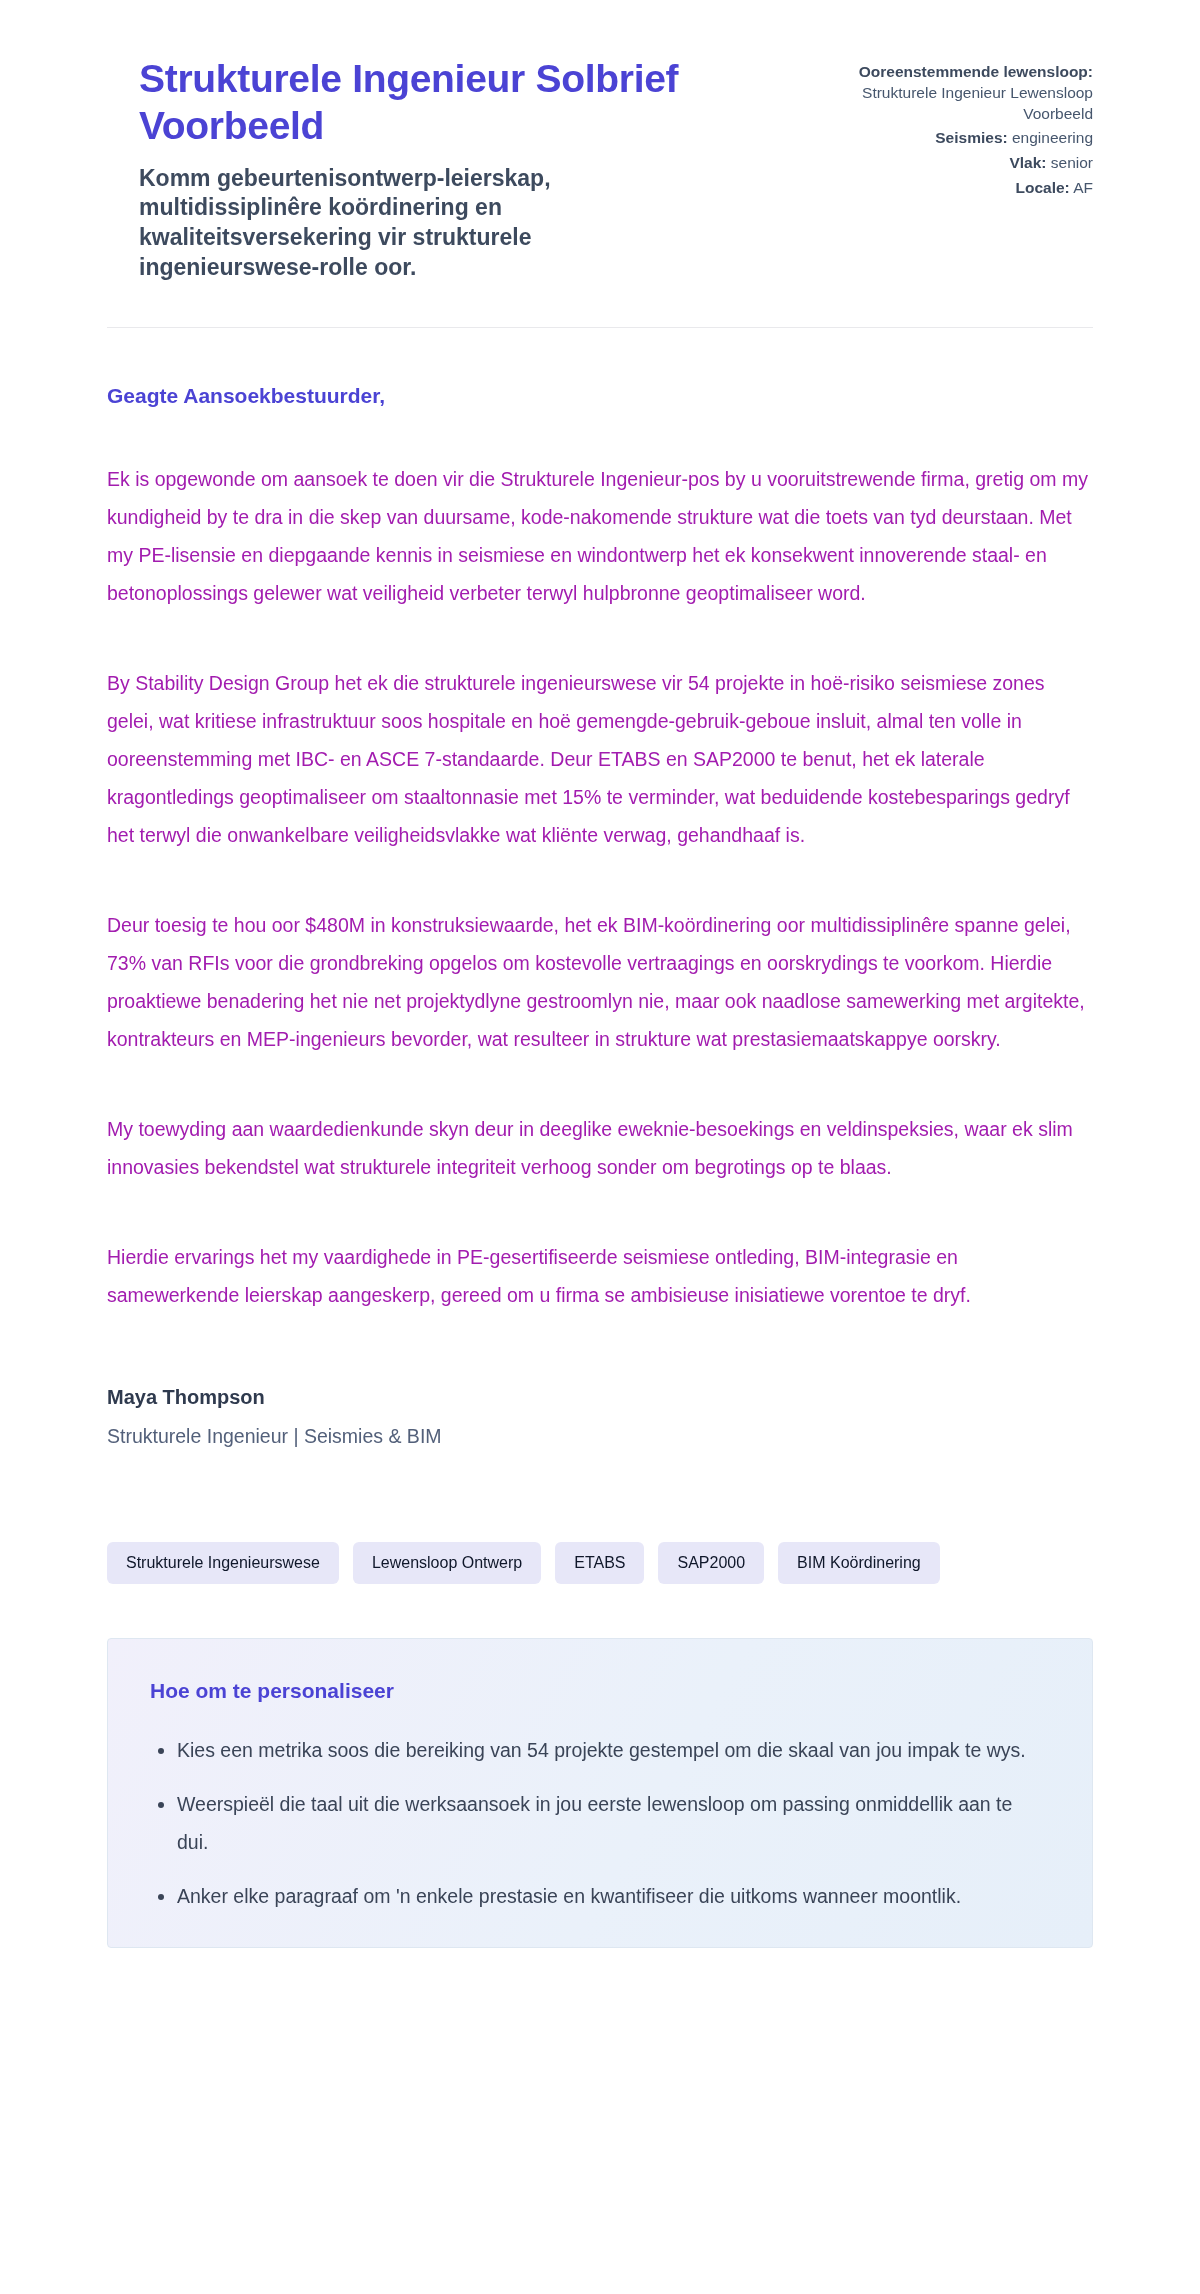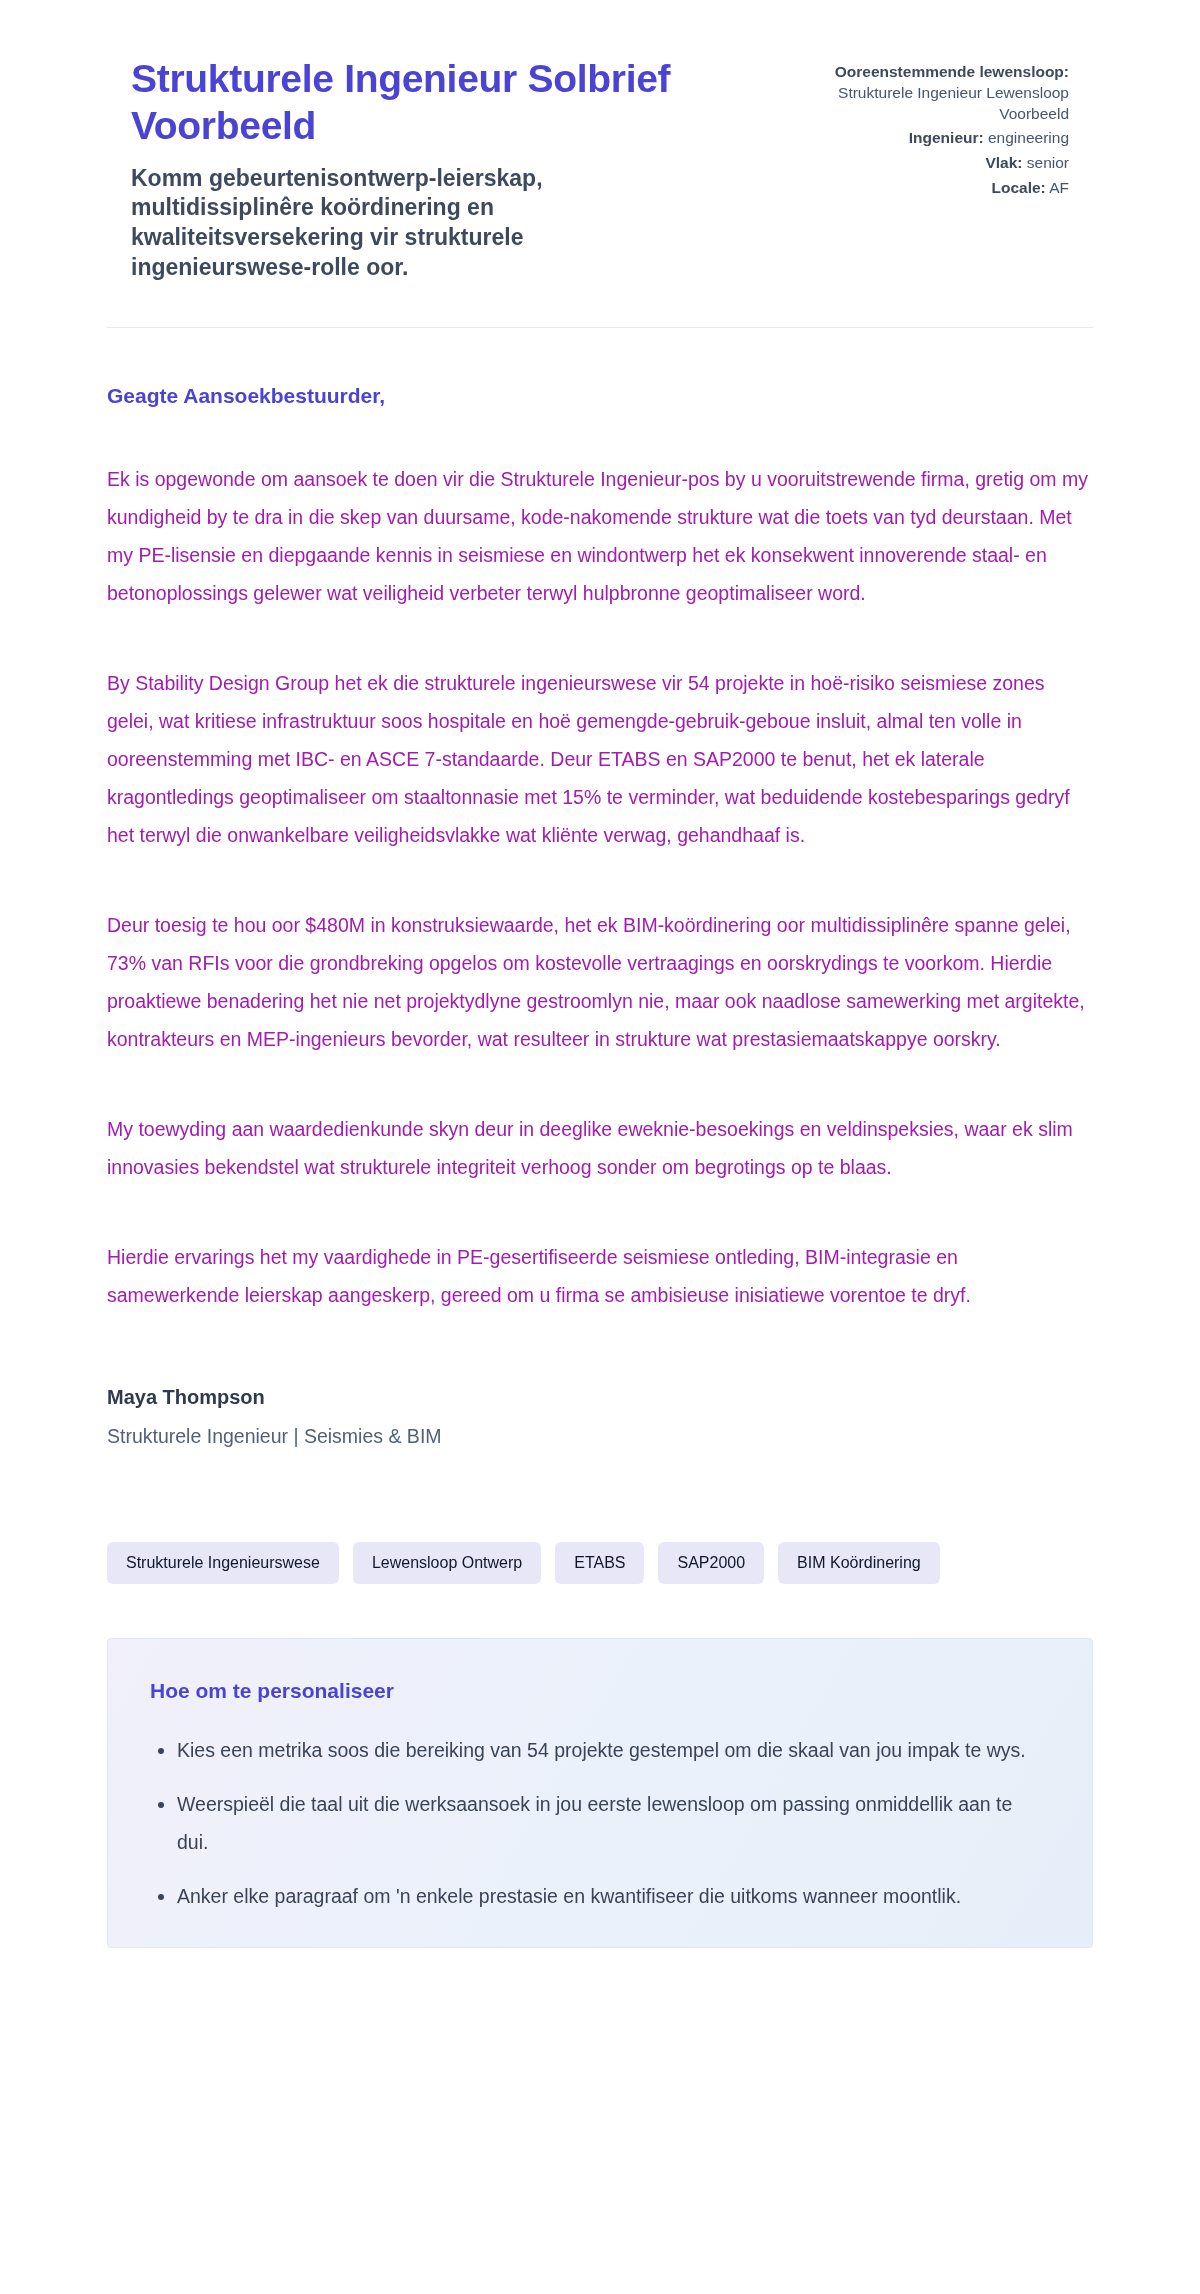--- a/index.html
+++ b/index.html
@@ -15,23 +15,23 @@
   }
   .page {
     width: 986px;
     margin: 0 auto;
     padding: 56px 0 70px 0;
   }
 
   
   .header {
     display: flex;
-    justify-content: center;
+    justify-content: flex-end;
     align-items: flex-start;
-    gap: 40px;
+    gap: 56px;
   }
   .header-left { max-width: 670px; }
   .page-title {
     margin: 0;
     font-size: 39px;
     line-height: 1.2;
     font-weight: 800;
     letter-spacing: -0.3px;
     color: #4b43d4;
     max-width: 640px;
@@ -145,21 +145,21 @@
     <div class="header-left">
       <h1 class="page-title">Strukturele Ingenieur Solbrief Voorbeeld</h1>
       <p class="page-subtitle">Komm gebeurtenisontwerp-leierskap, multidissiplinêre koördinering en kwaliteitsversekering vir strukturele ingenieurswese-rolle oor.</p>
     </div>
     <aside class="meta">
       <div class="meta-row">
         <span class="meta-label">Ooreenstemmende lewensloop:</span>
         <span class="meta-value">Strukturele Ingenieur Lewensloop Voorbeeld</span>
       </div>
       <div class="meta-row">
-        <span class="meta-label">Ingenieur:</span>
+        <span class="meta-label">Seismies:</span>
         <span class="meta-value">engineering</span>
       </div>
       <div class="meta-row">
         <span class="meta-label">Vlak:</span>
         <span class="meta-value">senior</span>
       </div>
       <div class="meta-row">
         <span class="meta-label">Locale:</span>
         <span class="meta-value">AF</span>
       </div>

